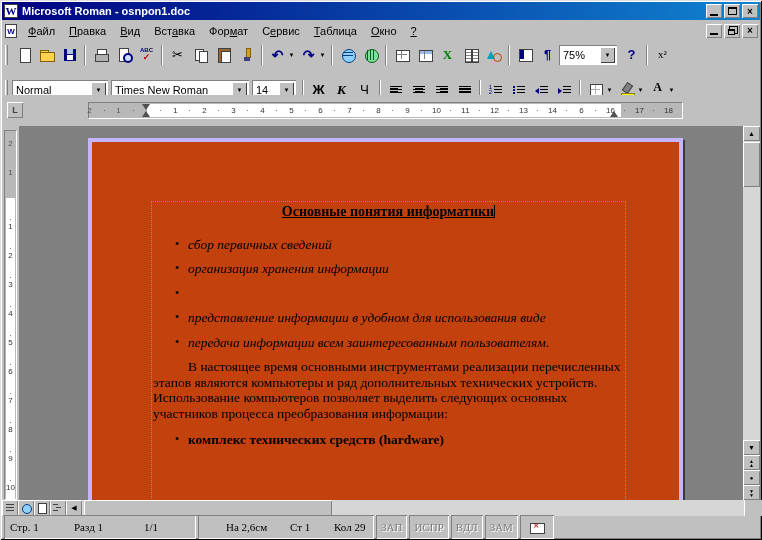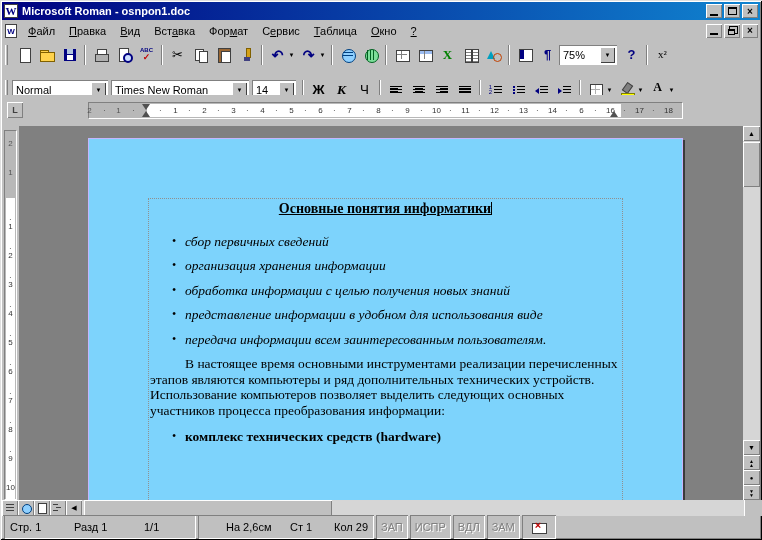--- a/index.html
+++ b/index.html
@@ -124,22 +124,22 @@
   
   .docarea { position:absolute; left:2px; right:2px; top:126px; bottom:40px; background:#808080; overflow:hidden; }
   .vrulerstrip { position:absolute; left:0; top:0; bottom:0; width:17px; background:#c0c0c0; z-index:3; }
   .vr-bar { position:absolute; left:2px; top:4px; bottom:0; width:13px; background:#b8b8b8; border:1px solid; border-color:#808080 #fff #fff #808080; }
   .vr-active { position:absolute; left:1px; right:1px; top:67px; bottom:0; background:#fff; }
   .vr-cells { position:absolute; left:0; width:100%; top:81px; display:flex; flex-direction:column; }
   .vr-cells span { height:29px; text-align:center; font-size:8px; line-height:29px; color:#333; position:relative; }
   .vr-cells span::before { content:"·"; position:absolute; top:-7px; left:4px; color:#555; }
   .vr-mcells { position:absolute; left:0; width:100%; top:-2px; display:flex; flex-direction:column; }
   .vr-mcells span { height:29px; text-align:center; font-size:8px; line-height:29px; color:#555; }
-  .page { position:absolute; left:86px; top:12px; width:595px; height:380px; background:#7dd3fc;
-          border:1px solid #c4b5fd; box-shadow:2px 2px 0 rgba(0,0,0,0.55); z-index:2; }
+  .page { position:absolute; left:86px; top:12px; width:595px; height:380px; background:#c2410c;
+          border:4px solid #c4b5fd; box-shadow:2px 2px 0 rgba(0,0,0,0.55); z-index:2; }
   .tbound { position:absolute; left:59px; top:59px; width:475px; height:330px;
             border:1px dotted #909090; border-bottom:none; padding:2px 1px 0 1px;
             font-family:"Liberation Serif",serif; font-size:13.5px; line-height:15.5px; color:#000; }
   .doctitle { text-align:center; font-weight:bold; text-decoration:underline; font-size:14px; margin-bottom:17px; }
   .caret { display:inline-block; width:1px; height:13px; background:#000; vertical-align:-2px; animation:blink 1s steps(1) infinite; }
   @keyframes blink { 50% { opacity:0; } }
   .dpar { text-indent:35px; margin-bottom:11px; text-align:left; }
   .blist { list-style:none; margin:2px 0 9px 0; }
   .blist li { display:flex; margin:0 0 9px 22px; }
   .blist .bmark { width:13px; font-size:12px; }
@@ -157,21 +157,21 @@
   .vw-lines::before { content:""; position:absolute; left:4px; top:4px; width:8px; height:1px; background:#404040; box-shadow:0 3px 0 #404040, 0 6px 0 #404040; }
   .vw-web::before { content:""; position:absolute; left:4px; top:4px; width:8px; height:8px; border:1px solid #004080; border-radius:50%; background:#8fd0ff; }
   .vw-page::before { content:""; position:absolute; left:4px; top:3px; width:7px; height:9px; background:#fff; border:1px solid #404040; }
   .vw-out::before { content:""; position:absolute; left:3px; top:4px; width:5px; height:1px; background:#404040; box-shadow:3px 3px 0 #404040, 0 6px 0 #404040; }
   .hthumb { position:absolute; left:82px; top:0; width:248px; height:16px; background:#c0c0c0; }
   .hbtn { position:absolute; top:0; width:16px; height:16px; background:#c0c0c0; border:none; font-size:7px; }
   .corner { position:absolute; right:0; bottom:24px; width:17px; height:16px; background:#c0c0c0; }
   
   .statusbar { position:absolute; left:2px; right:2px; bottom:2px; height:22px; background:#c0c0c0;
                display:flex; align-items:center; gap:2px; padding:2px 2px; font-size:11px; }
-  .sp { height:24px; display:flex; align-items:center; padding:0 6px; white-space:nowrap; }
+  .sp { height:24px; display:flex; align-items:center; padding:0 6px; white-space:nowrap;font-family:Liberation Serif, serif; }
   .sp-left { width:192px; } .sp-left span { margin-right:0; }
   .sp-left .s1 { width:64px; } .sp-left .s2 { width:70px; }
   .sp-mid { width:176px;padding-left:28px; }
   .sp-mid .s1 { width:64px; } .sp-mid .s2 { width:44px; }
   .sp-mode { color:#808080; text-shadow:1px 1px 0 #fff; padding:8px 5px; }
   .sp-icon { width:34px; justify-content:center; }
   .ic-book { width:14px; height:11px; position:relative; }
   .ic-book::before { content:""; position:absolute; left:0; top:1px; width:13px; height:9px; background:#fff; border:1px solid #404040; }
   .ic-book::after { content:"×"; position:absolute; left:3px; top:-3px; color:#c00000; font-weight:bold; font-size:11px; }
 </style>
@@ -443,21 +443,20 @@
               <span class="btext">сбор первичных сведений</span>
             </li>
 
             <li>
               <span class="bmark">•</span>
               <span class="btext">организация хранения информации</span>
             </li>
 
             <li>
               <span class="bmark">•</span>
-              <span class="btext">обработка информации с целью получения новых знаний</span>
             </li>
 
             <li>
               <span class="bmark">•</span>
               <span class="btext">представление информации в удобном для использования виде</span>
             </li>
 
             <li>
               <span class="bmark">•</span>
               <span class="btext">передача информации всем заинтересованным пользователям.</span>

